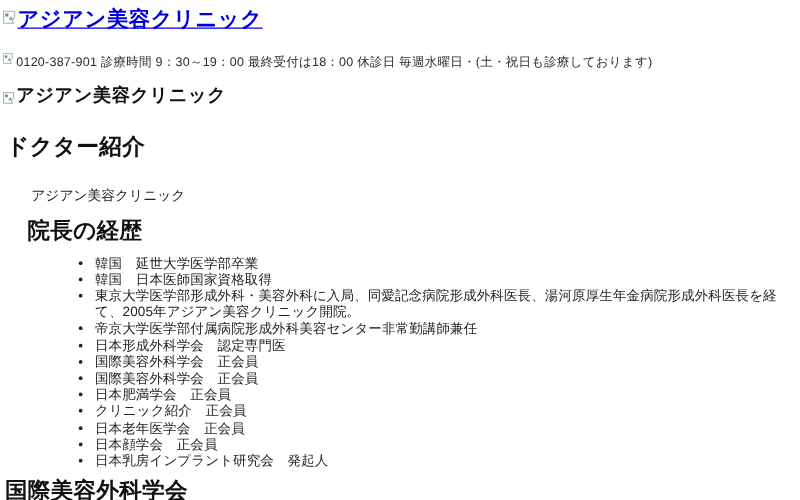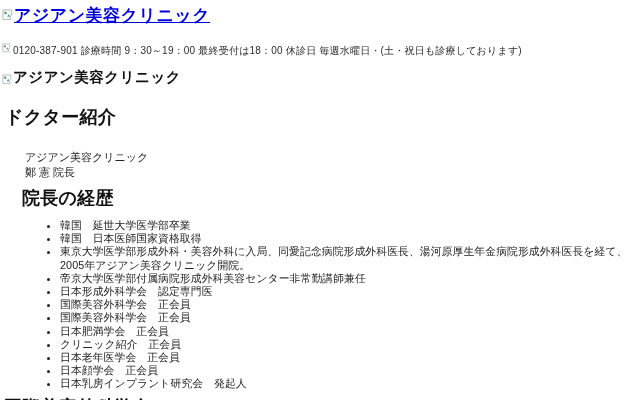--- a/index.html
+++ b/index.html
@@ -33,21 +33,21 @@
 
   .h2 { font-size:18px; font-weight:700; color:#111; letter-spacing:0.3px; }
   .h2-doctor { margin:16px 0 0 5px; }
   .h2-clinic { margin:4px 0 0 4px; }
 
   .intro { margin:21px 0 0 25px; font-size:11px; line-height:14.5px; color:#222; }
 
   .h3-career { margin:7px 0 0 22px; font-size:18px; font-weight:700; color:#111; letter-spacing:0.3px; }
 
   ul.career-list {
-    margin:9px 0 0 0; padding:0 0 0 60px;
+    margin:9px 0 0 0; padding:0 0 0 76px;
     list-style:disc;
   }
   ul.career-list li {
     font-size:10.8px; line-height:13.2px; color:#222; letter-spacing:0.1px;
   }
 </style>
 </head>
 <body>
 
 <div class="header-row">
@@ -80,21 +80,20 @@
       <path d="M5.5 8.5 L7.5 5.5 L9 8.5 Z" fill="#58a0b8"></path>
     </svg>
   </span>
   <span class="site-heading">アジアン美容クリニック</span>
 </div>
 
 <div class="h2 h2-doctor">ドクター紹介</div>
 
 <div class="intro">
   <div>アジアン美容クリニック</div>
-  <div>鄭 憲 院長</div>
 </div>
 
 <div class="h3-career">院長の経歴</div>
 
 <ul class="career-list">
   <li>韓国　延世大学医学部卒業</li>
   <li>韓国　日本医師国家資格取得</li>
   <li>東京大学医学部形成外科・美容外科に入局、同愛記念病院形成外科医長、湯河原厚生年金病院形成外科医長を経て、2005年アジアン美容クリニック開院。</li>
   <li>帝京大学医学部付属病院形成外科美容センター非常勤講師兼任</li>
   <li>日本形成外科学会　認定専門医</li>

